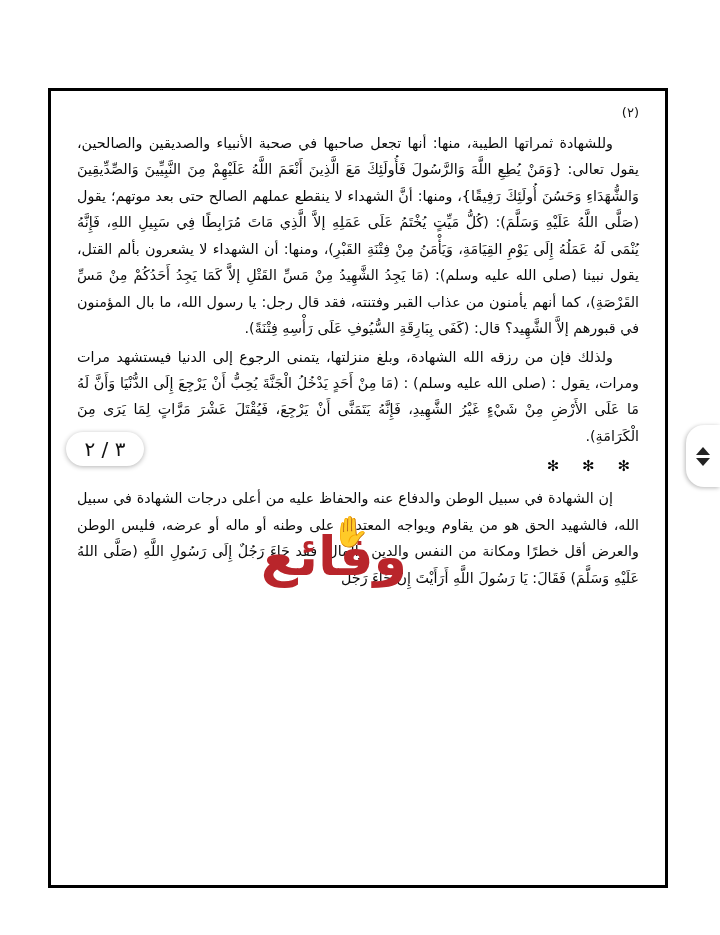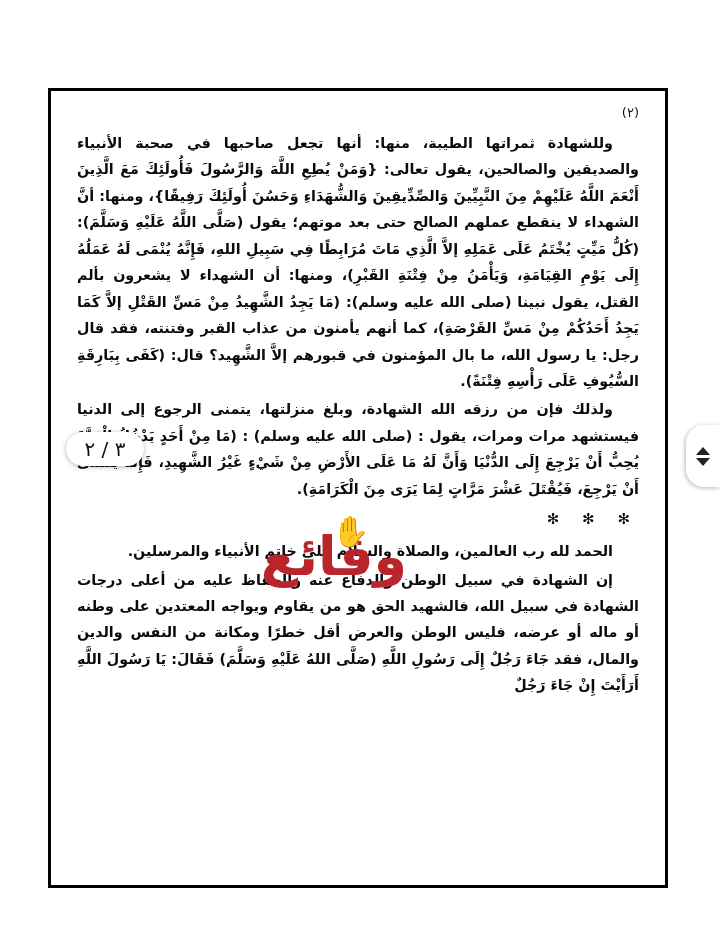--- a/index.html
+++ b/index.html
@@ -45,21 +45,21 @@
 
   .para {
     margin: 0 0 2px 0;
     font-size: 14.3px;
     line-height: 1.85;
     color: #0a0a0a;
     font-family: "DejaVu Sans", sans-serif;
     direction: rtl;
     text-align: justify;
     text-align-last: right;
-    font-weight: 700;
+    font-weight: 400;
   }
 
   .para.indent {
     text-indent: 26px;
   }
 
   .stars {
     text-align: center;
     letter-spacing: 9px;
     font-size: 15px;
@@ -148,21 +148,20 @@
   <div id="page-inner">
 
     <div class="page-number">(٢)</div>
 
     <p class="para indent">وللشهادة ثمراتها الطيبة، منها:  أنها تجعل صاحبها في صحبة الأنبياء والصديقين والصالحين، يقول تعالى: {وَمَنْ يُطِعِ اللَّهَ وَالرَّسُولَ فَأُولَئِكَ مَعَ الَّذِينَ أَنْعَمَ اللَّهُ عَلَيْهِمْ مِنَ النَّبِيِّينَ وَالصِّدِّيقِينَ وَالشُّهَدَاءِ وَحَسُنَ أُولَئِكَ رَفِيقًا}، ومنها: أنَّ الشهداء لا ينقطع عملهم الصالح حتى بعد موتهم؛ يقول (صَلَّى اللَّهُ عَلَيْهِ وَسَلَّمَ): (كُلُّ مَيِّتٍ يُخْتَمُ عَلَى عَمَلِهِ إلاَّ الَّذِي مَاتَ مُرَابِطًا فِي سَبِيلِ اللهِ، فَإِنَّهُ يُنْمَى لَهُ عَمَلُهُ إِلَى يَوْمِ القِيَامَةِ، وَيَأْمَنُ مِنْ فِتْنَةِ القَبْرِ)، ومنها: أن الشهداء لا يشعرون بألم القتل، يقول نبينا (صلى الله عليه وسلم): (مَا يَجِدُ الشَّهِيدُ مِنْ مَسِّ القَتْلِ إلاَّ كَمَا يَجِدُ أَحَدُكُمْ مِنْ مَسِّ القَرْصَةِ)، كما أنهم يأمنون من عذاب القبر وفتنته، فقد قال رجل: يا رسول الله، ما بال المؤمنون في قبورهم إلاَّ الشَّهِيد؟ قال: (كَفَى بِبَارِقَةِ السُّيُوفِ عَلَى رَأْسِهِ فِتْنَةً).</p>
 
     <p class="para indent">ولذلك فإن من رزقه الله الشهادة، وبلغ منزلتها، يتمنى الرجوع إلى الدنيا فيستشهد مرات ومرات، يقول : (صلى الله عليه وسلم) : (مَا مِنْ أَحَدٍ يَدْخُلُ الْجَنَّةَ يُحِبُّ أَنْ يَرْجِعَ إِلَى الدُّنْيَا وَأَنَّ لَهُ مَا عَلَى الأَرْضِ مِنْ شَيْءٍ غَيْرُ الشَّهِيدِ، فَإِنَّهُ يَتَمَنَّى أَنْ يَرْجِعَ، فَيُقْتَلَ عَشْرَ مَرَّاتٍ لِمَا يَرَى مِنَ الْكَرَامَةِ).</p>
 
     <div class="stars">✻  ✻  ✻</div>
 
-    <p class="para indent">الحمد لله رب العالمين، والصلاة والسلام على خاتم الأنبياء والمرسلين.</p>
 
     <p class="para indent">إن الشهادة في سبيل الوطن والدفاع عنه والحفاظ عليه من أعلى درجات الشهادة في سبيل الله، فالشهيد الحق هو من يقاوم ويواجه المعتدين على وطنه أو ماله أو عرضه، فليس الوطن والعرض أقل خطرًا ومكانة من النفس والدين والمال، فقد جَاءَ رَجُلٌ إِلَى رَسُولِ اللَّهِ (صَلَّى اللهُ عَلَيْهِ وَسَلَّمَ) فَقَالَ: يَا رَسُولَ اللَّهِ أَرَأَيْتَ إِنْ جَاءَ رَجُلٌ</p>
 
   </div>
 </div>
 
 <div id="page-pos">٣ / ٢</div>
 
 <div id="watermark">
   <span class="wm-text">وقائع</span>

